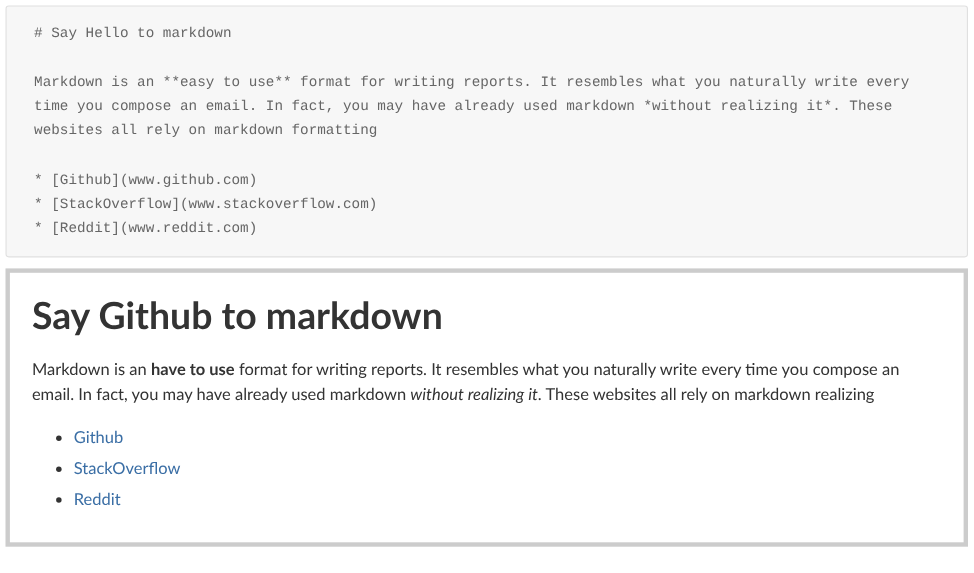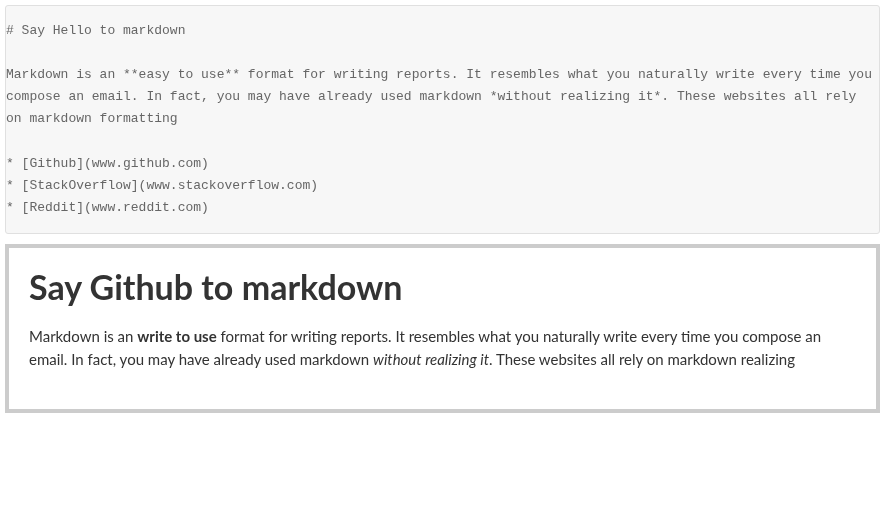--- a/index.html
+++ b/index.html
@@ -7,21 +7,21 @@
       width: 885px;
       height: 521px;
       background: #ffffff;
       padding: 5px;
       font-family: -apple-system, BlinkMacSystemFont, "Segoe UI", Helvetica, Arial, sans-serif;
     }
     .source-pane {
       background: #f7f7f7;
       border: 1px solid #e0e0e0;
       border-radius: 3px;
-      padding: 14px 0;
+      padding: 14px 25px;
       font-family: "Consolas", "Lucida Console", "Courier New", monospace;
       font-size: 13px;
       line-height: 1.7;
       color: #666666;
       white-space: pre-wrap;
       margin-bottom: 10px;
     }
     .rendered-pane {
       border: 4px solid #cccccc;
       padding: 18px 20px 20px 20px;
@@ -63,14 +63,19 @@
 <div class="source-pane"><span># Say Hello to markdown</span>
 <span></span>
 <span>Markdown is an **easy to use** format for writing reports. It resembles what you naturally write every time you compose an email. In fact, you may have already used markdown *without realizing it*. These websites all rely on markdown formatting</span>
 <span></span>
 <span>* [Github](www.github.com)</span>
 <span>* [StackOverflow](www.stackoverflow.com)</span>
 <span>* [Reddit](www.reddit.com)</span></div>
 
 <div class="rendered-pane">
   <h1>Say Github to markdown</h1>
-  <p><span>Markdown is an </span><strong>write to use</strong><span> format for writing reports. It resembles what you naturally write every time you compose an email. In fact, you may have already used markdown </span><em>without realizing it</em><span>. These websites all rely on markdown realizing</span></p>
+  <p><span>Markdown is an </span><strong>have to use</strong><span> format for writing reports. It resembles what you naturally write every time you compose an email. In fact, you may have already used markdown </span><em>without realizing it</em><span>. These websites all rely on markdown realizing</span></p>
+  <ul>
+    <li><a href="#">Github</a></li>
+    <li><a href="#">StackOverflow</a></li>
+    <li><a href="#">Reddit</a></li>
+  </ul>
 </div>
 
 </body></html>

